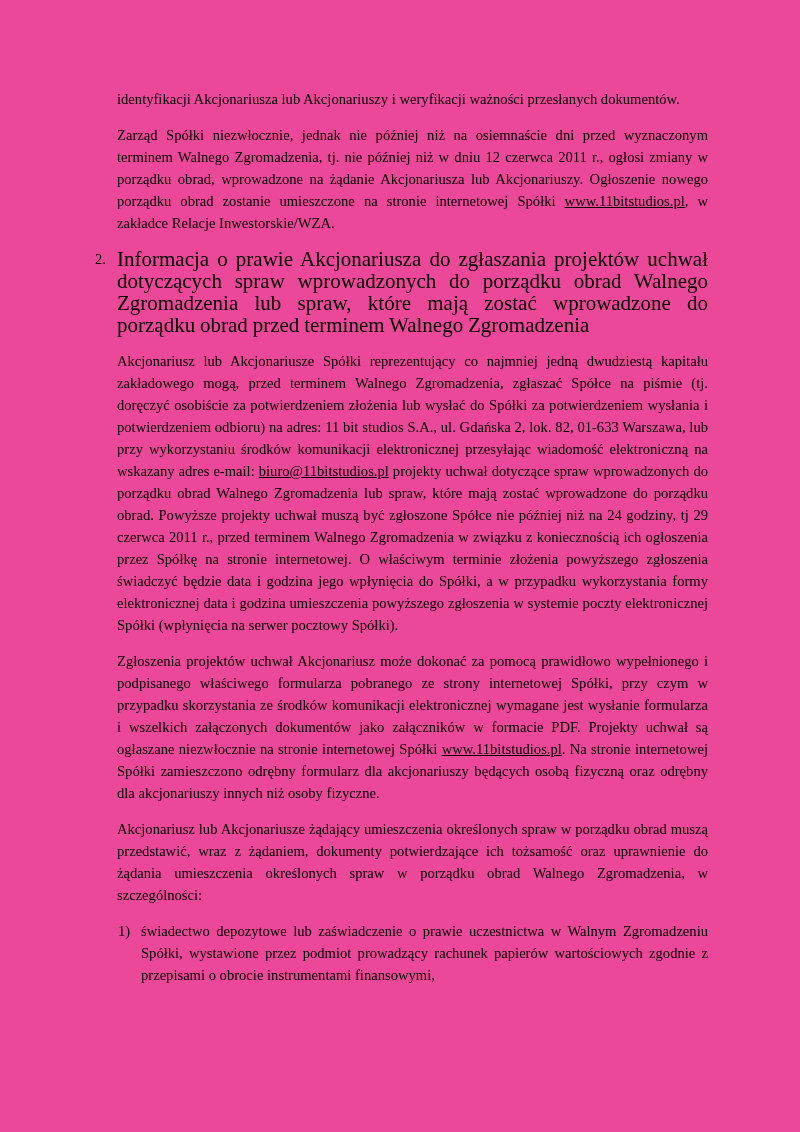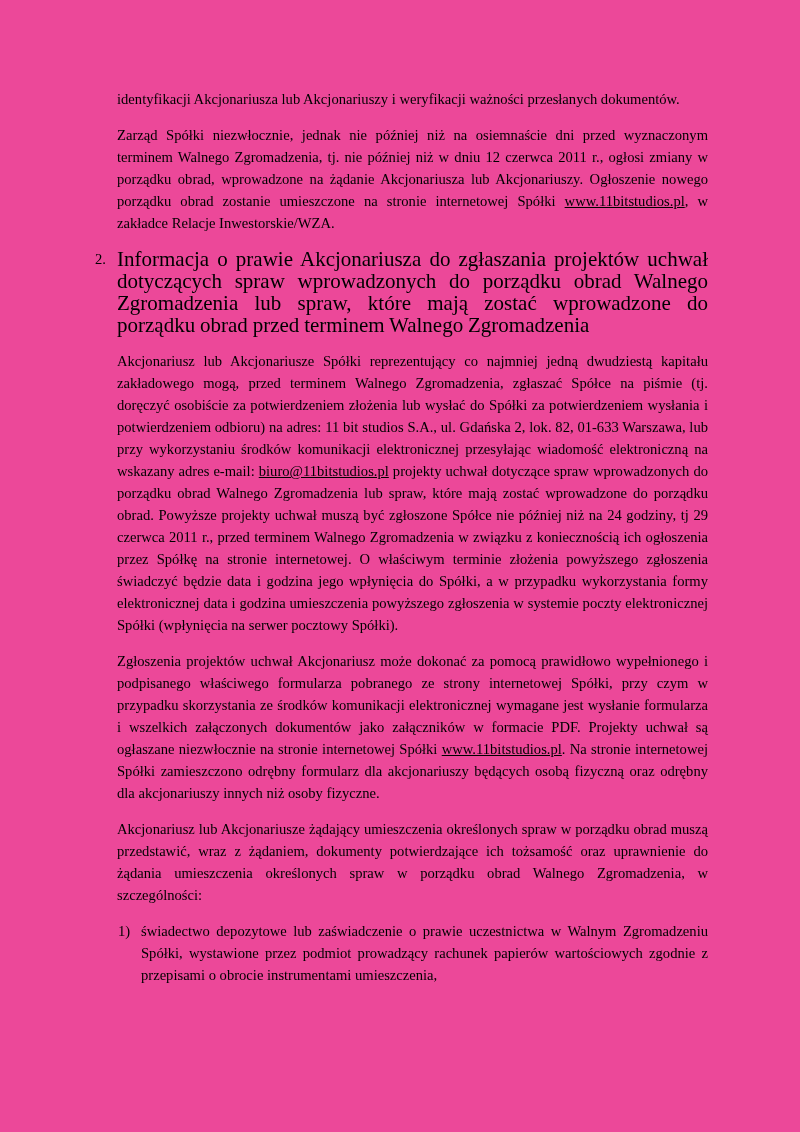--- a/index.html
+++ b/index.html
@@ -115,17 +115,17 @@
     <p class="para">
       <span>Zgłoszenia projektów uchwał Akcjonariusz może dokonać za pomocą prawidłowo wypełnionego i podpisanego właściwego formularza pobranego ze strony internetowej Spółki, przy czym w przypadku skorzystania ze środków komunikacji elektronicznej wymagane jest wysłanie formularza i wszelkich załączonych dokumentów jako załączników w formacie PDF. Projekty uchwał są ogłaszane niezwłocznie na stronie internetowej Spółki </span><a class="link" href="#">www.11bitstudios.pl</a><span>. Na stronie internetowej Spółki zamieszczono odrębny formularz dla akcjonariuszy będących osobą fizyczną oraz odrębny dla akcjonariuszy innych niż osoby fizyczne.</span>
     </p>
 
     <p class="para">
       <span>Akcjonariusz lub Akcjonariusze żądający umieszczenia określonych spraw w porządku obrad muszą przedstawić, wraz z żądaniem, dokumenty potwierdzające ich tożsamość oraz uprawnienie do żądania umieszczenia określonych spraw w porządku obrad Walnego Zgromadzenia, w szczególności:</span>
     </p>
 
     <div class="subitem">
       <span class="marker">1)</span>
-      <span class="itemtext">świadectwo depozytowe lub zaświadczenie o prawie  uczestnictwa w Walnym Zgromadzeniu Spółki, wystawione przez podmiot prowadzący rachunek papierów wartościowych zgodnie z przepisami o obrocie instrumentami umieszczenia,</span>
+      <span class="itemtext">świadectwo depozytowe lub zaświadczenie o prawie  uczestnictwa w Walnym Zgromadzeniu Spółki, wystawione przez podmiot prowadzący rachunek papierów wartościowych zgodnie z przepisami o obrocie instrumentami finansowymi,</span>
     </div>
 
   </div>
 </div>
 
 </body></html>

